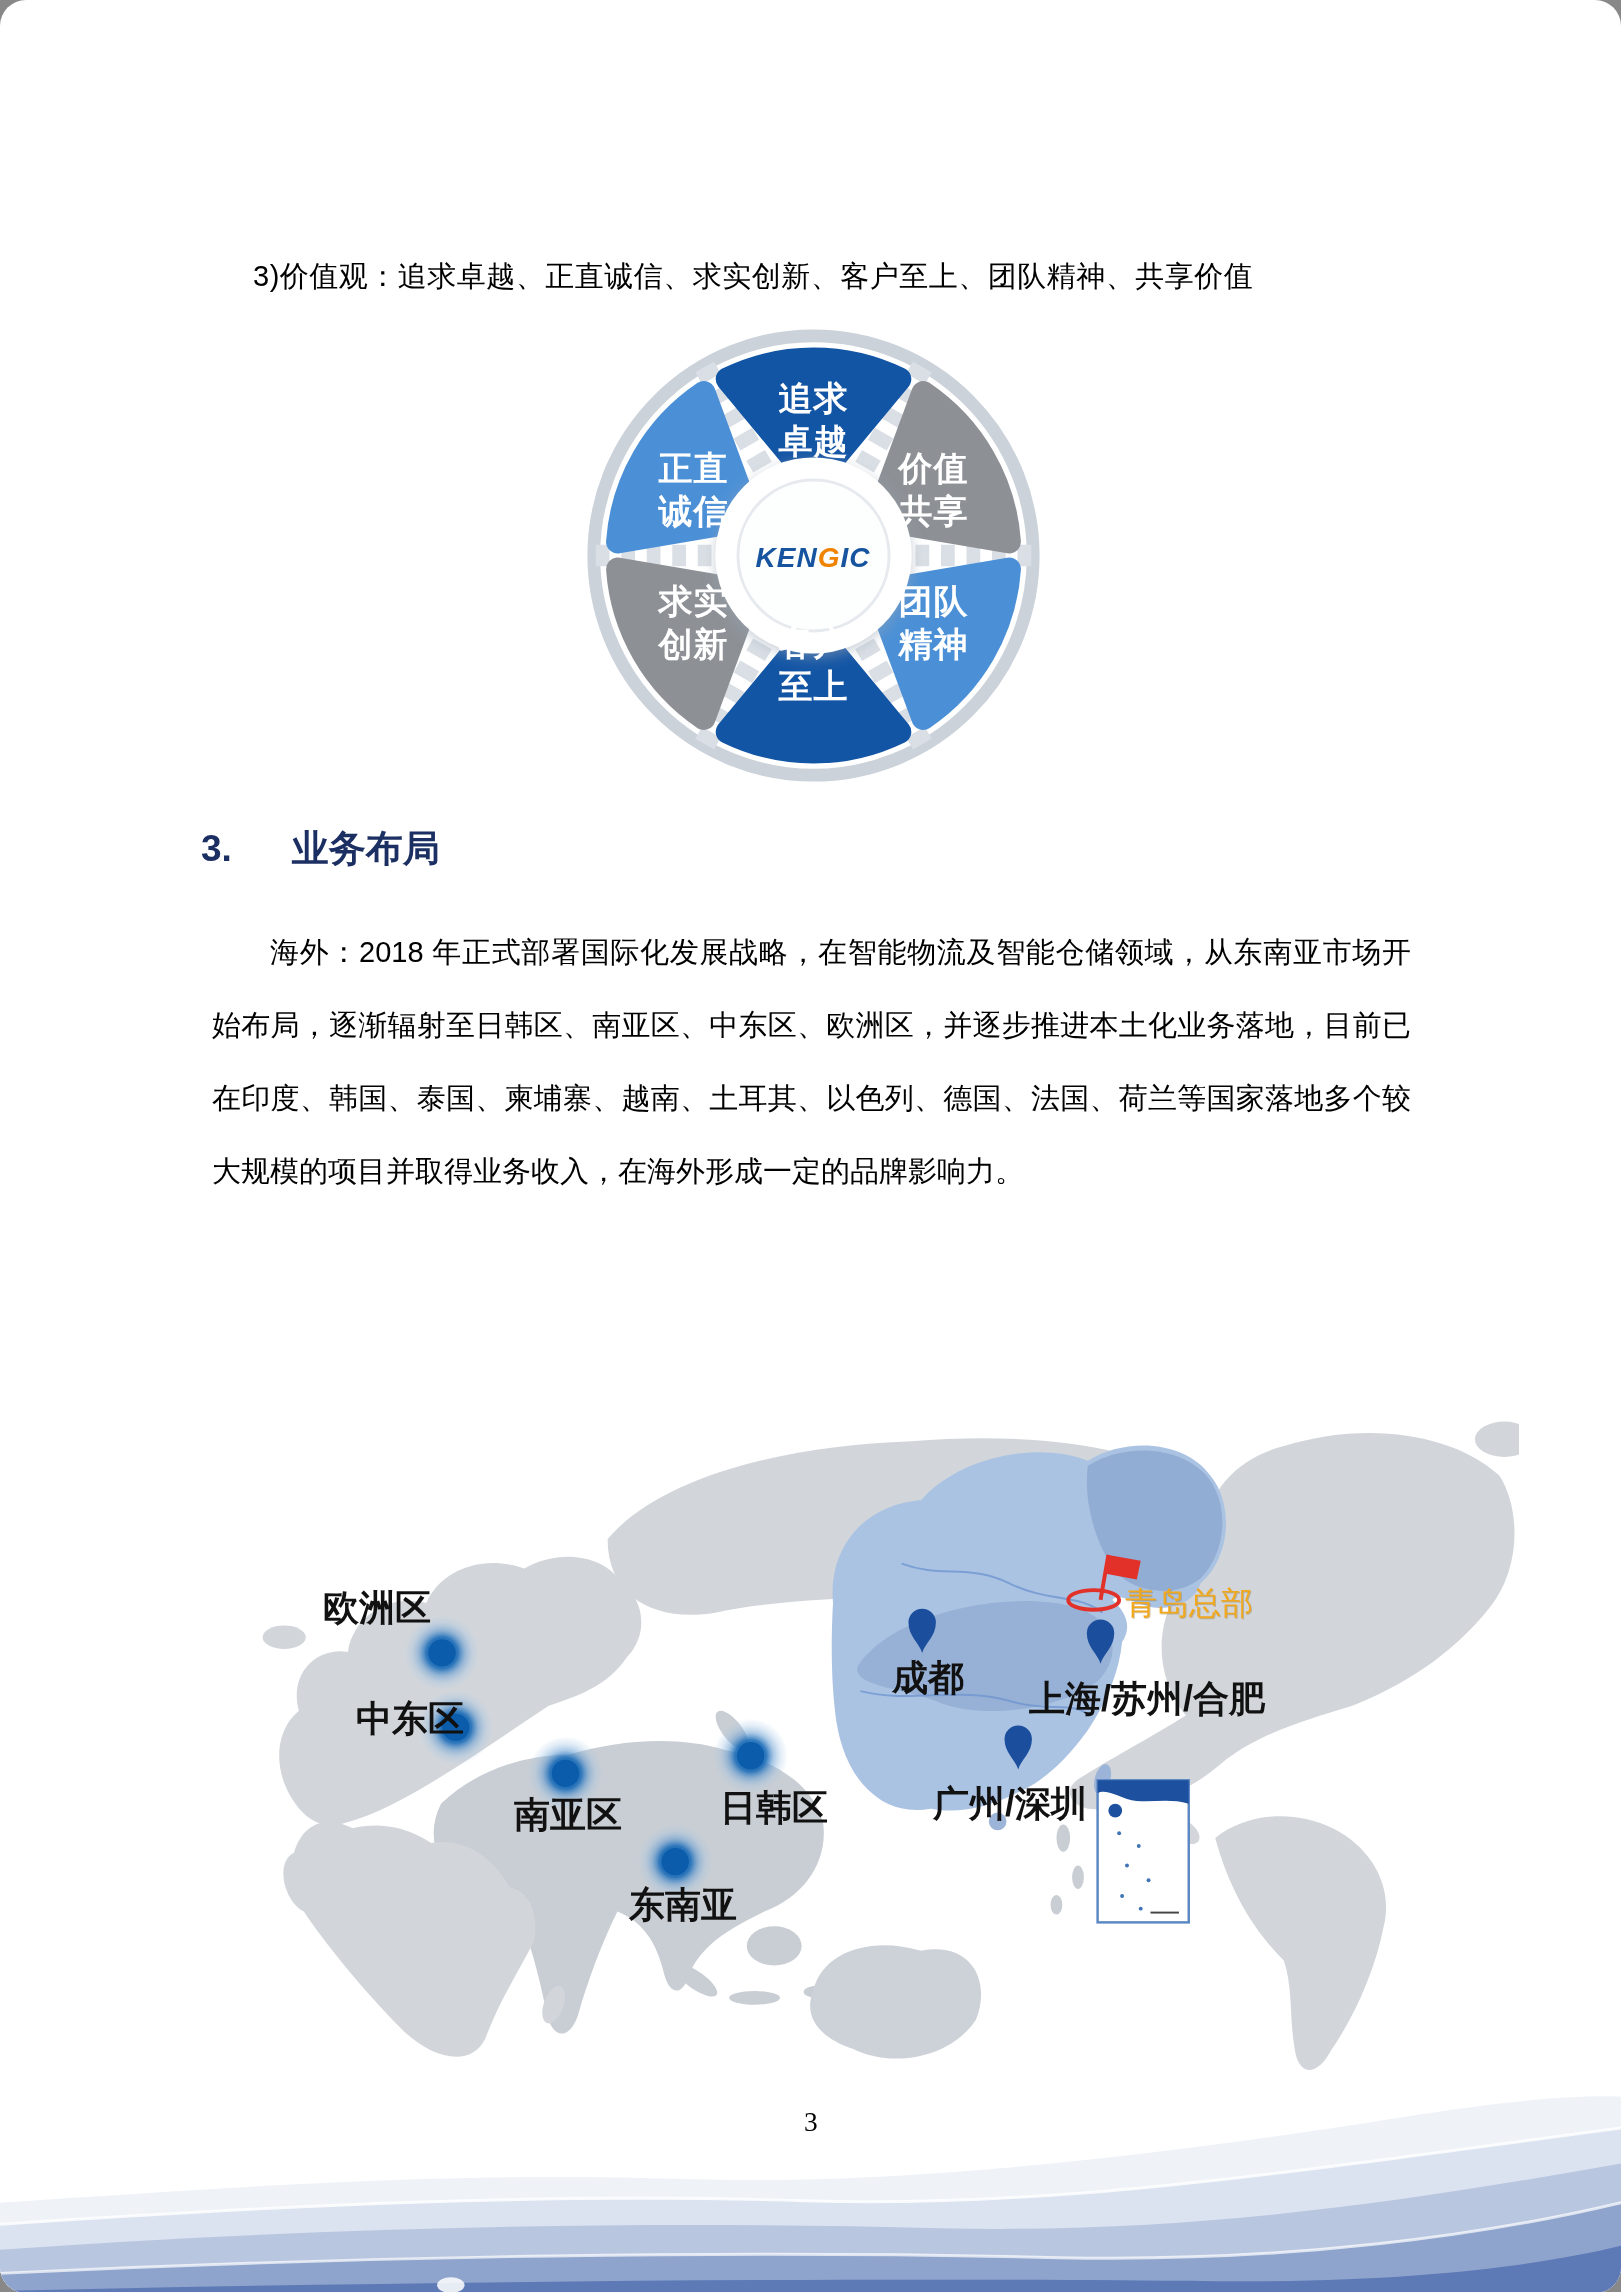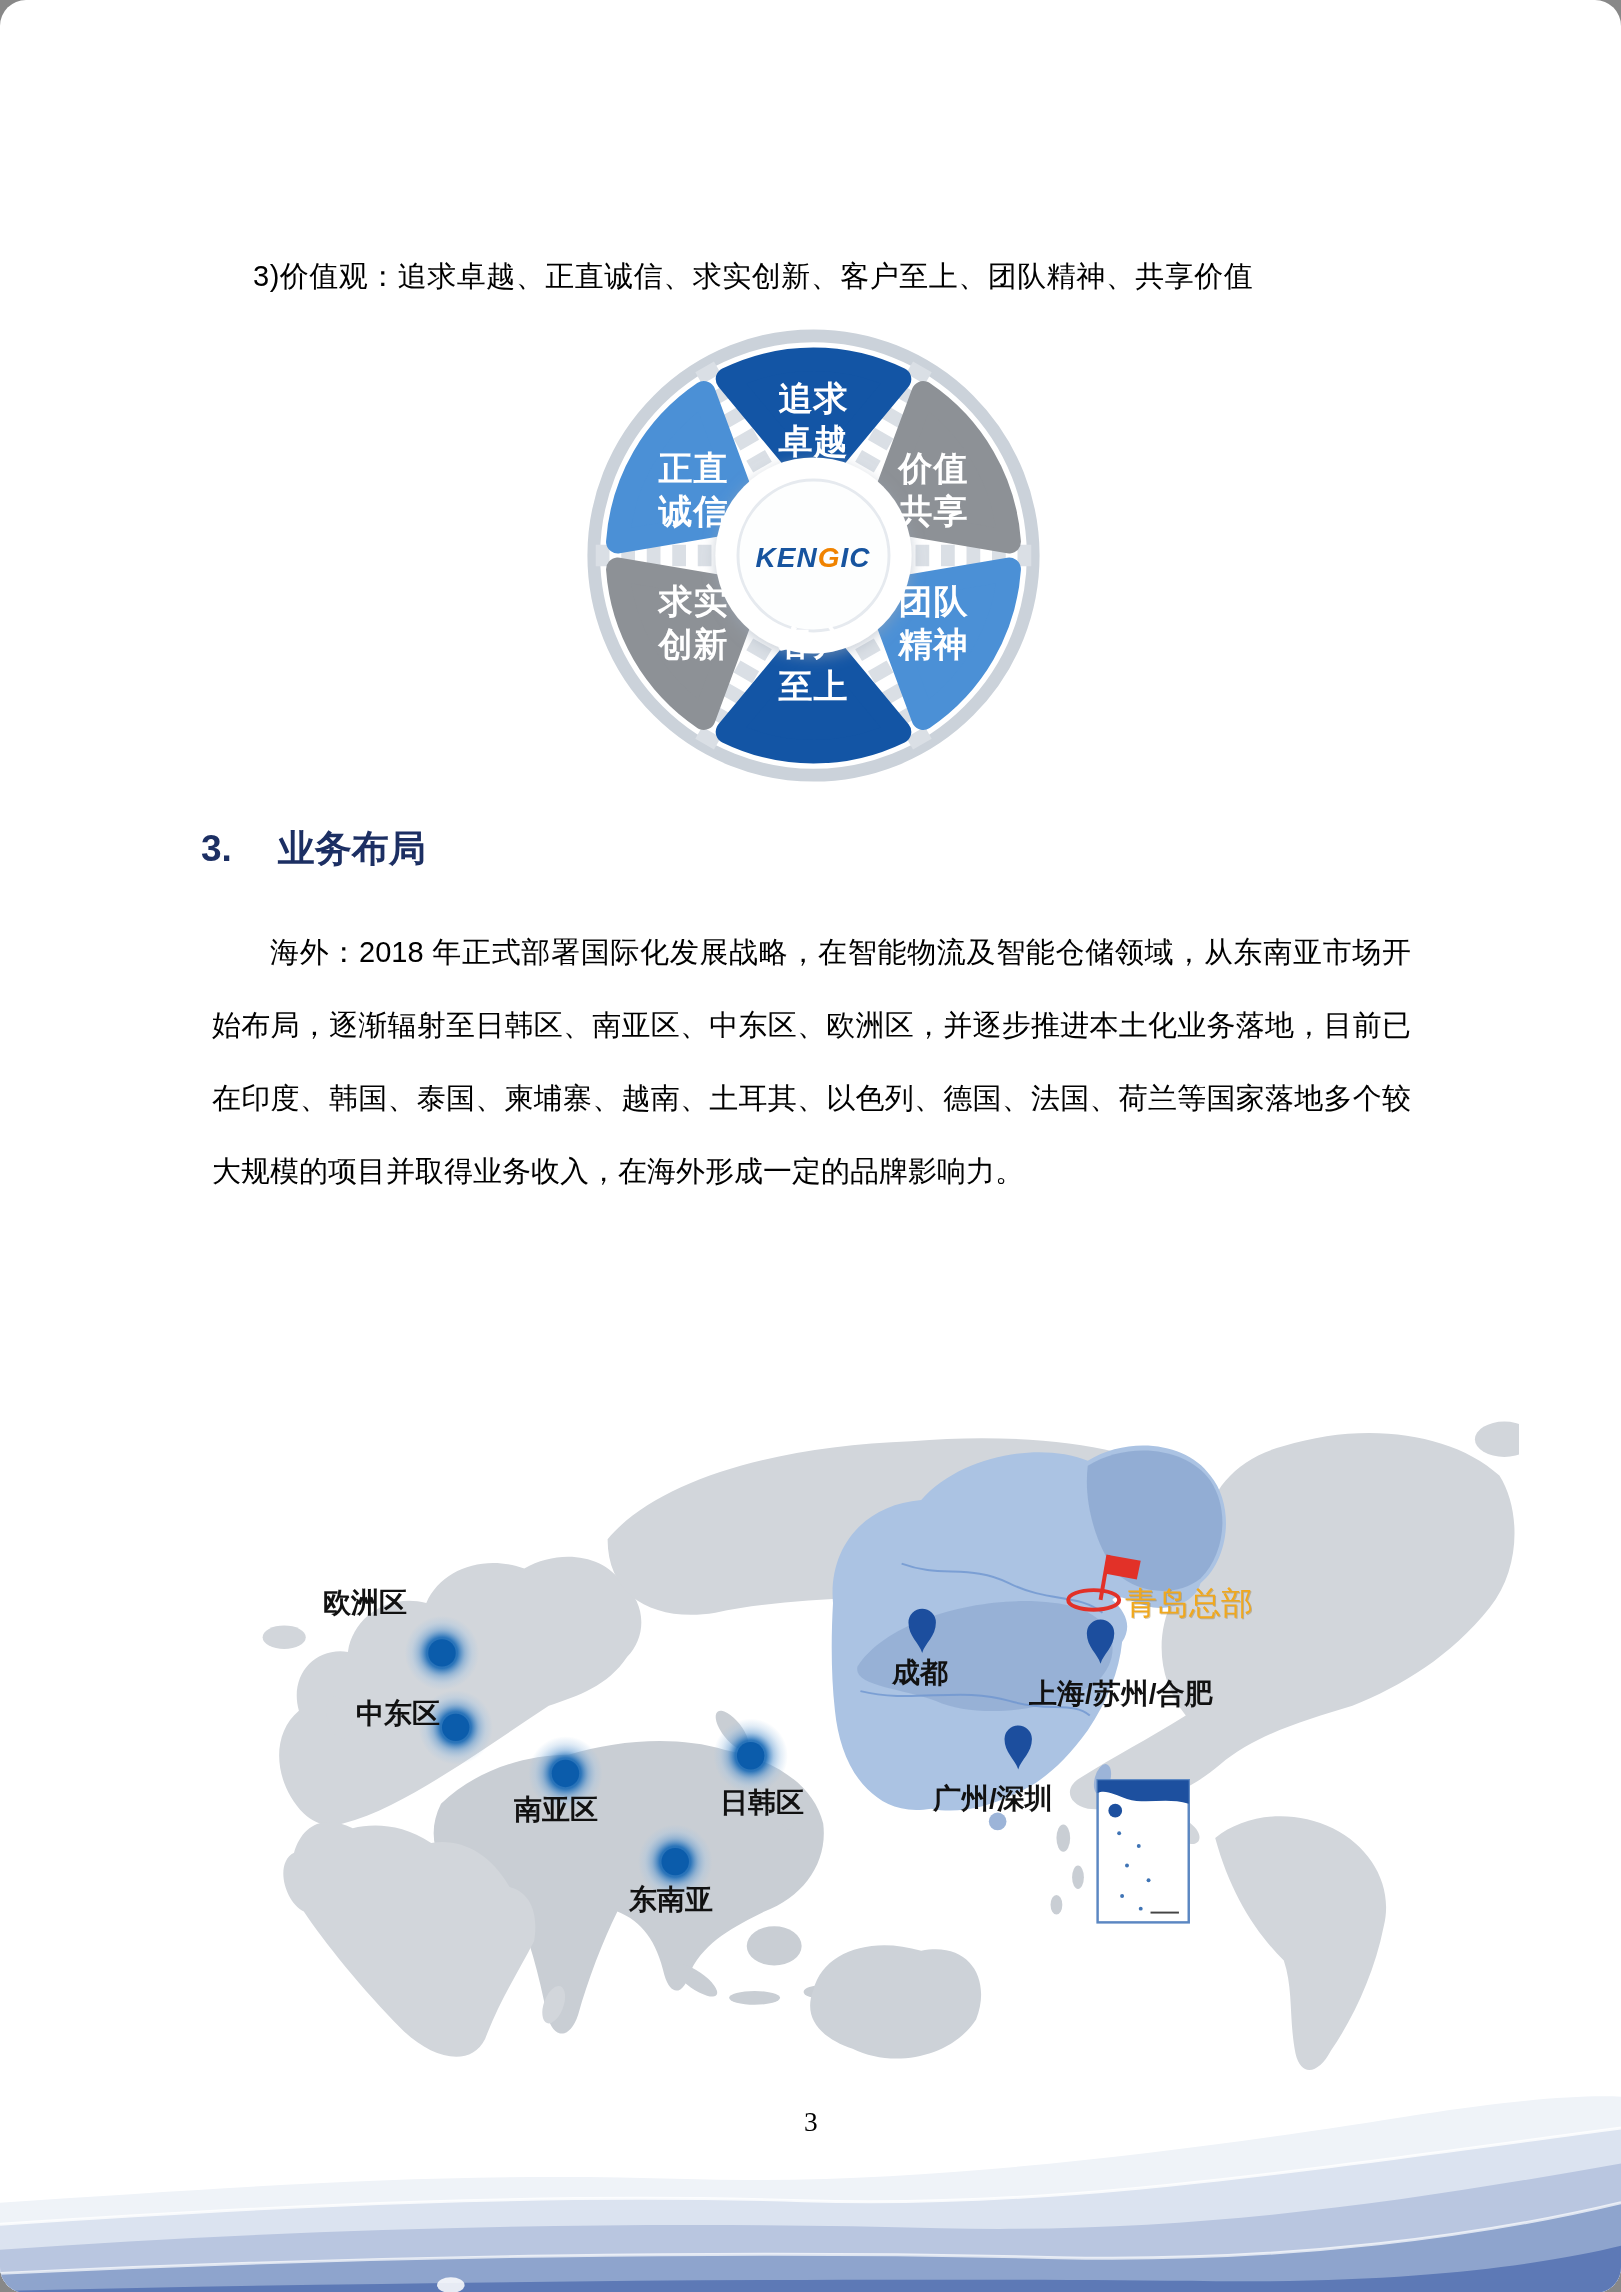--- a/index.html
+++ b/index.html
@@ -2,34 +2,34 @@
 <html><head>
 <meta charset="utf-8">
 <style>
   html,body{margin:0;padding:0;background:#888;}
   .page{position:relative;width:1621px;height:2293px;background:#ffffff;overflow:hidden;
         font-family:"Liberation Sans", sans-serif;border-radius:26px;}
   
   .values-line{position:absolute;left:253px;top:257px;font-size:29px;color:#000;letter-spacing:0.5px;}
   .section-heading{position:absolute;left:201px;top:824px;font-size:37px;font-weight:bold;color:#1c2f63;}
   .section-heading .num{display:inline-block;}
-  .section-heading .ttl{display:inline-block;margin-left:46px;font-family:Liberation Serif, serif;}
+  .section-heading .ttl{display:inline-block;margin-left:60px;font-family:Liberation Serif, serif;}
   .body-text{position:absolute;left:196px;top:900px;width:1231px;font-size:29px;line-height:73px;
              color:#000;text-align:justify;}
   .para{text-indent:2em;margin:16px;}
   
   .wheel-wrap{position:absolute;left:583px;top:325px;width:461px;height:461px;}
   .wheel-label{position:absolute;width:147px;text-align:center;white-space:pre-line;
                font-weight:700;color:#fff;font-size:34px;line-height:43px;letter-spacing:1px;}
   .kengic-logo{position:absolute;left:725px;top:542px;width:176px;text-align:center;
                font-size:28px;font-weight:800;font-style:italic;letter-spacing:1px;color:#17549f;}
   .kengic-logo .g{color:#f08300;}
   
   .map-wrap{position:absolute;left:147px;top:1392px;width:1372px;height:706px;}
-  .map-label{position:absolute;font-size:28px;font-weight:700;color:#111;white-space:nowrap;}
+  .map-label{position:absolute;font-size:36px;font-weight:700;color:#111;white-space:nowrap;}
   .hq-label{position:absolute;font-size:32px;font-weight:400;color:#f0a81e;white-space:nowrap;
             text-shadow:1px 1px 0 rgba(130,85,0,.3);}
   
   .footer-wave{position:absolute;left:0;top:2077px;width:1621px;height:216px;}
   .page-number{position:absolute;left:804px;top:2107px;font-size:27.4px;color:#000;
                font-family:"Liberation Serif", serif;}
 </style>
 </head>
 <body>
 

